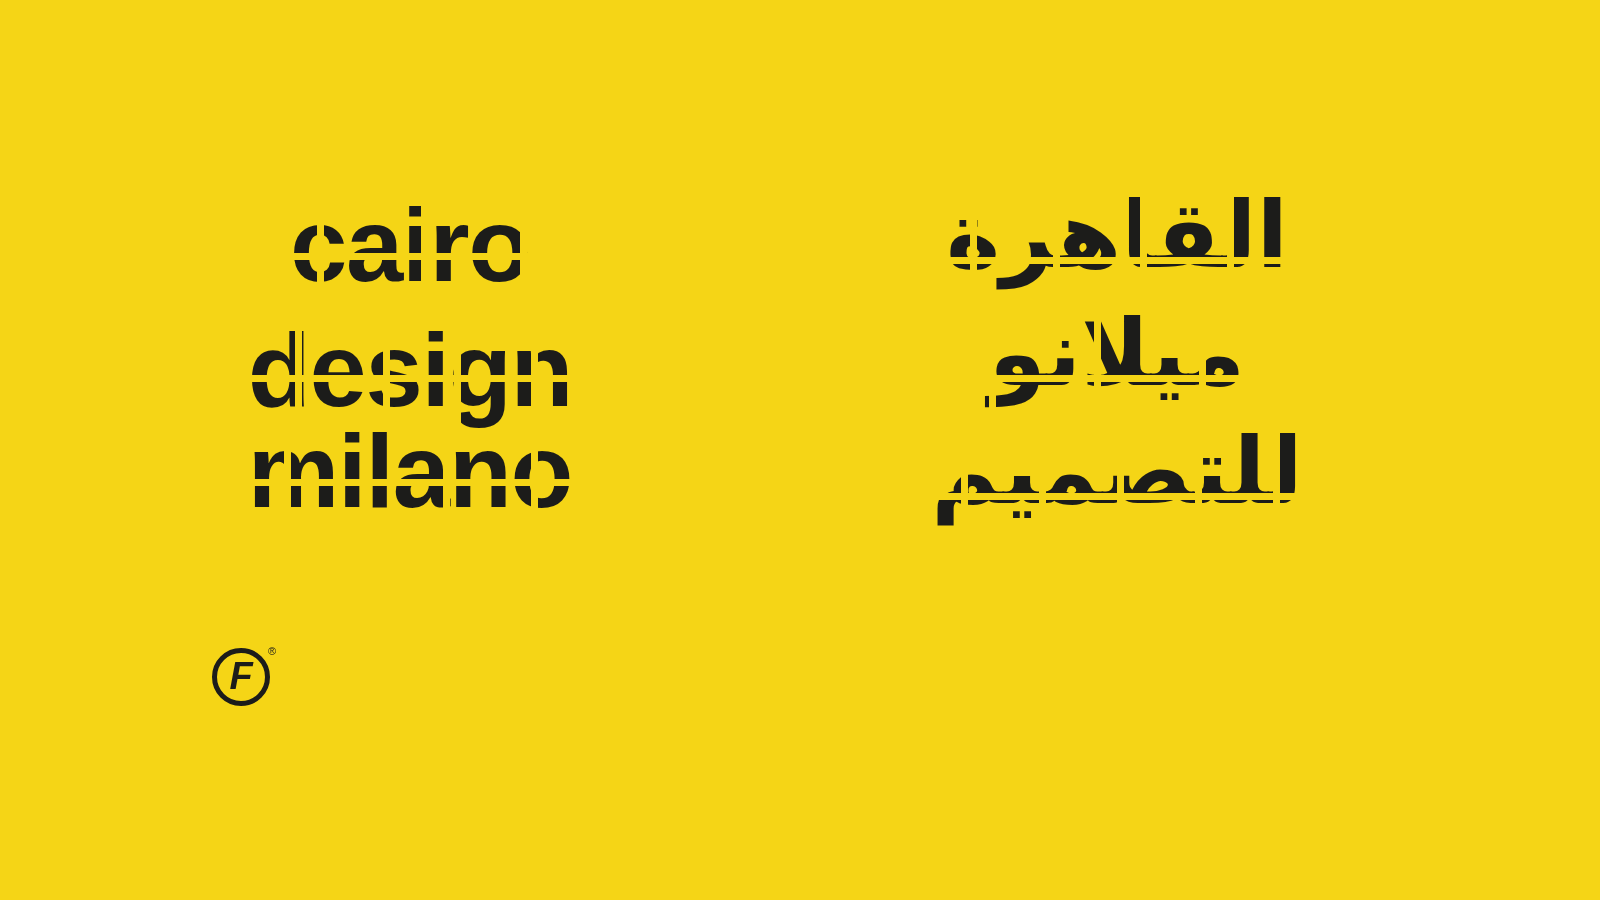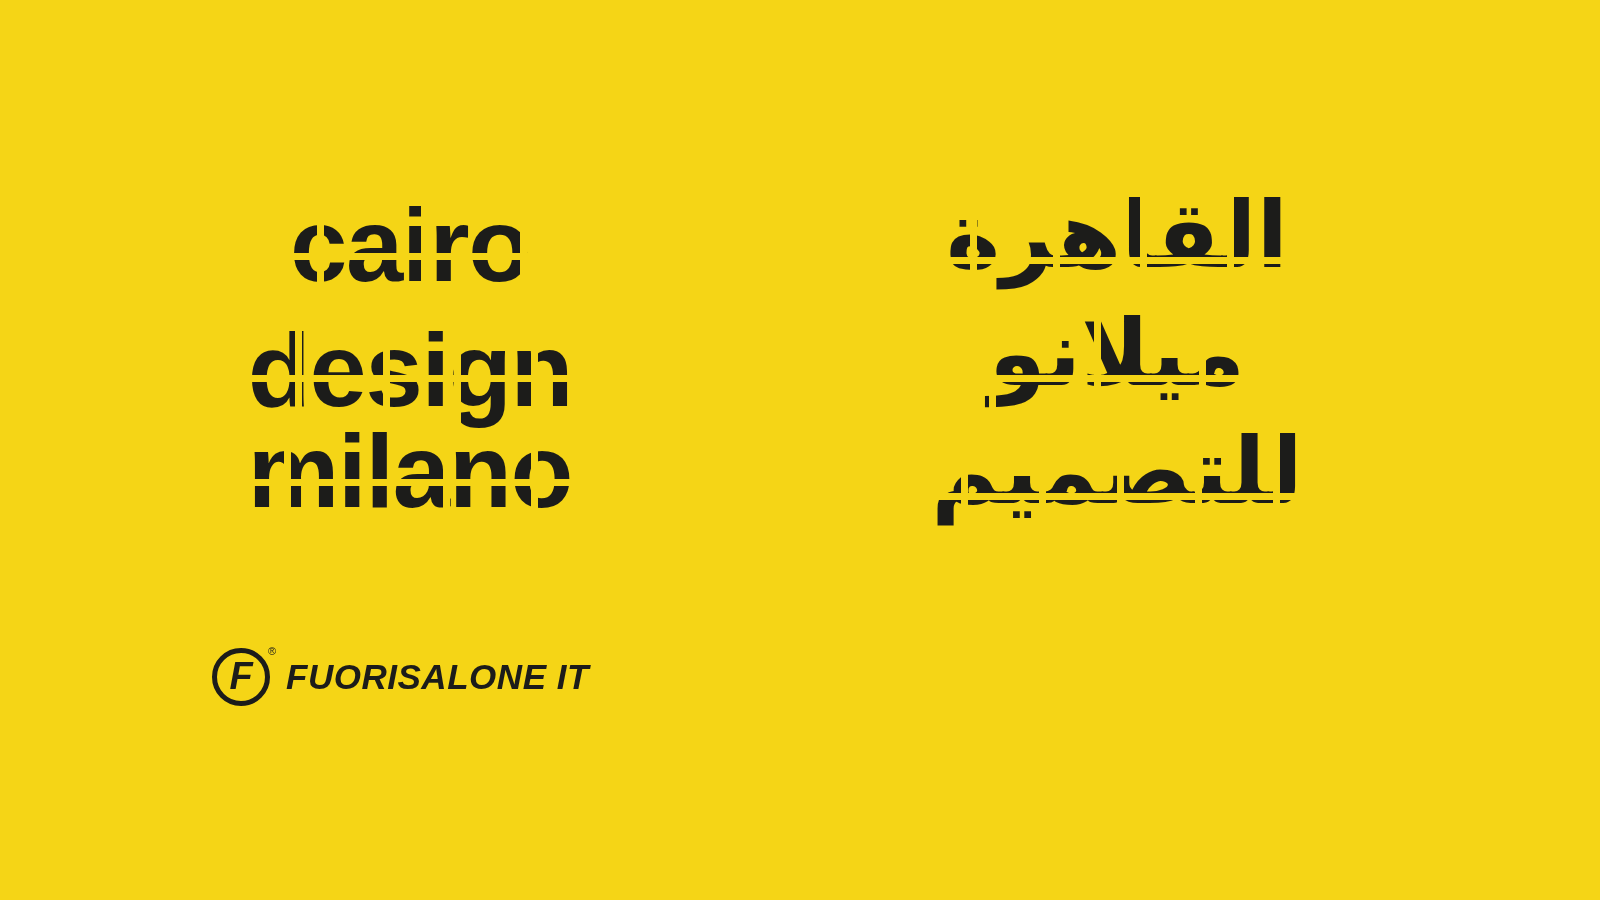--- a/index.html
+++ b/index.html
@@ -199,21 +199,20 @@
     </div>
 
   </div>
 
   <div id="logo-lockup">
     <div id="logo-mark">
       <span class="ring" style="border-color: rgb(28, 28, 26);"></span>
       <span class="f-glyph" style="color: rgb(28, 28, 26);">F</span>
       <span id="logo-reg" style="color: rgb(28, 28, 26);">®</span>
     </div>
-    <div id="logo-wordmark" style="color: rgb(28, 28, 26);">FUORISALONE IT</div>
   </div>
 
   <div id="arabic-block">
 
     <div class="arabic-line a1" style="color: rgb(28, 28, 26);">
       <span>القاهرة</span>
       <span class="stencil-cuts">
         <span class="cut-h" style="top: 64%; background: rgb(245, 213, 22);"></span>
         <span class="cut-v" style="left: 18%; background: rgb(245, 213, 22);"></span>
         <span class="cut-v" style="left: 36%; background: rgb(245, 213, 22);"></span>

